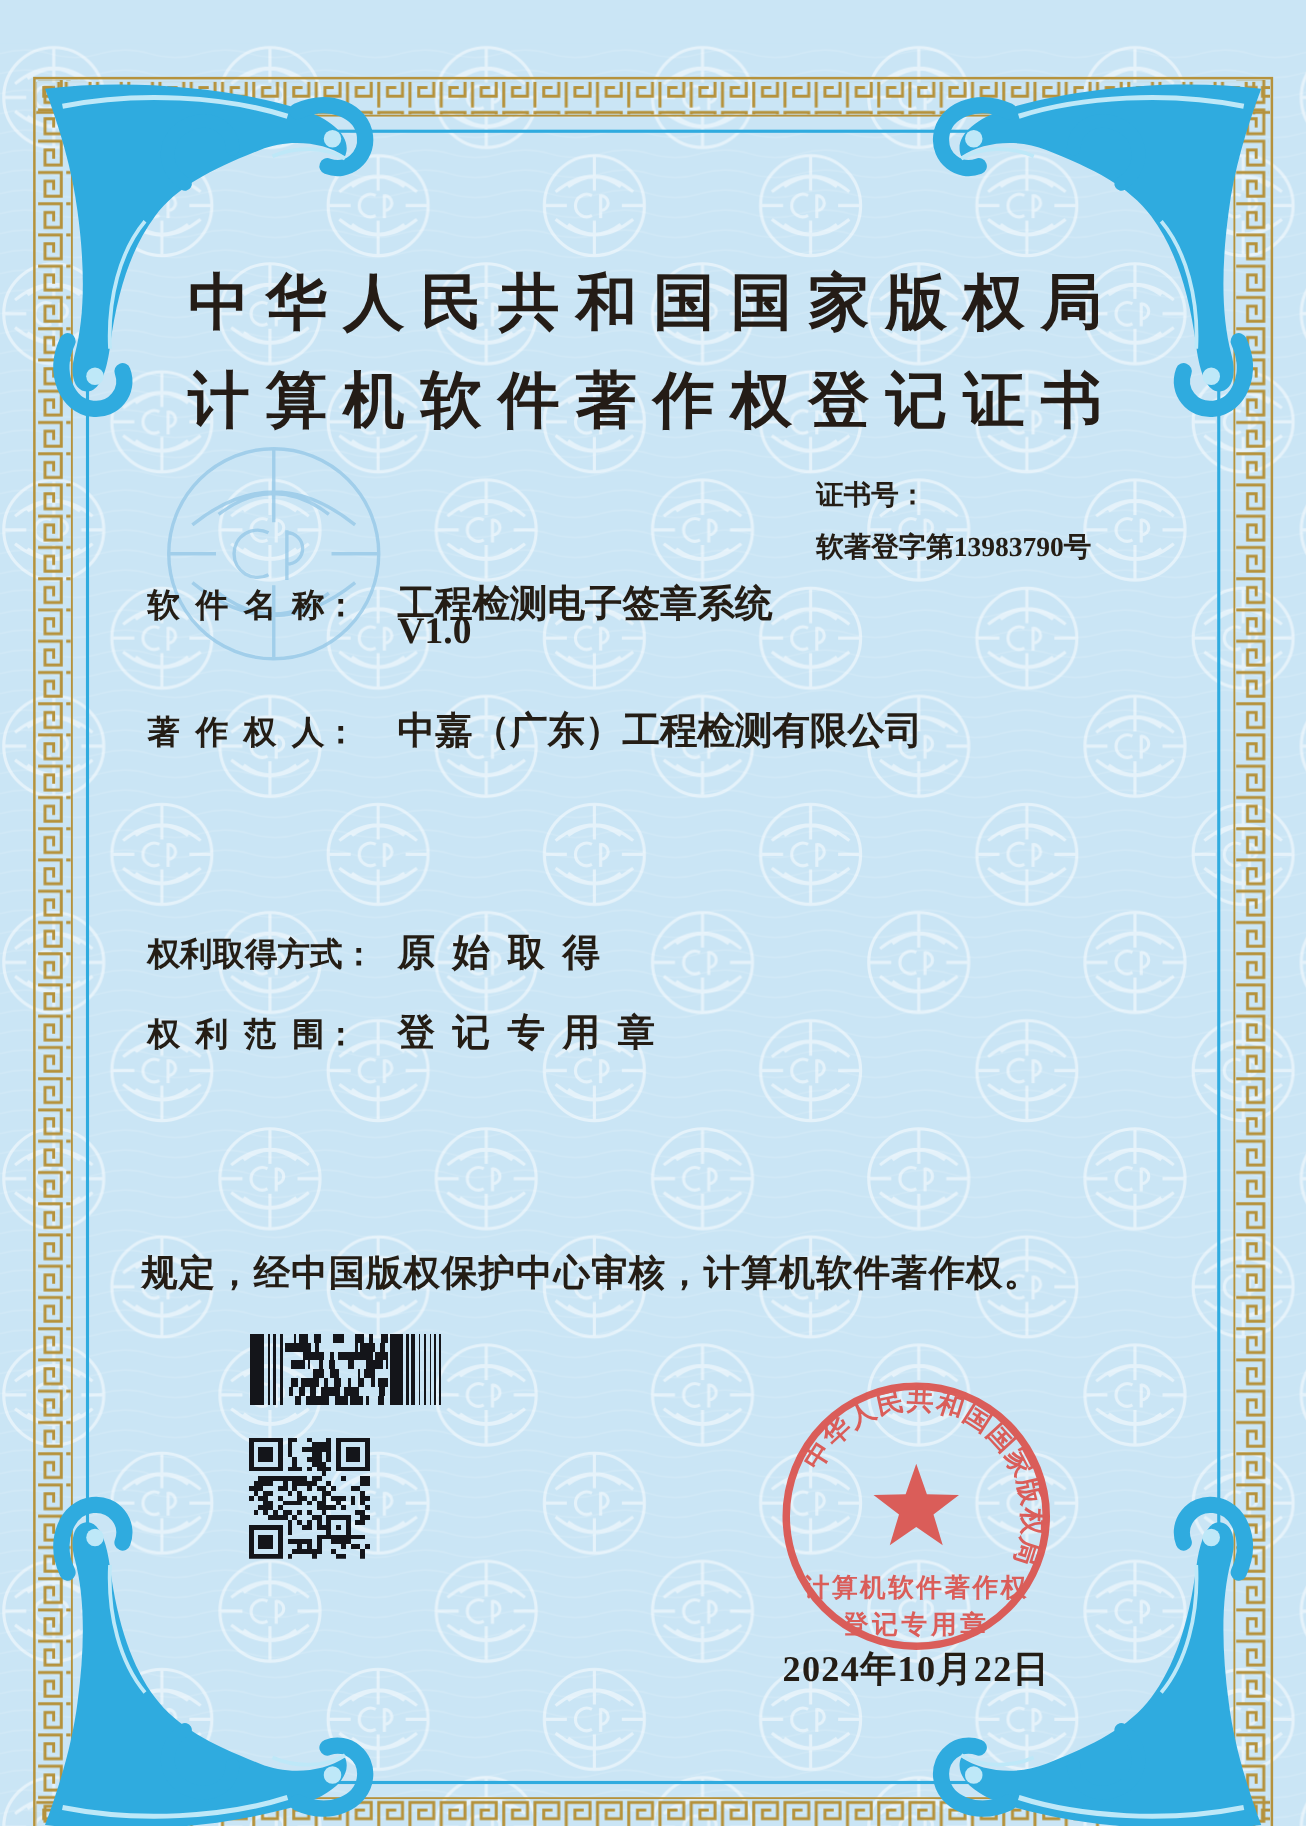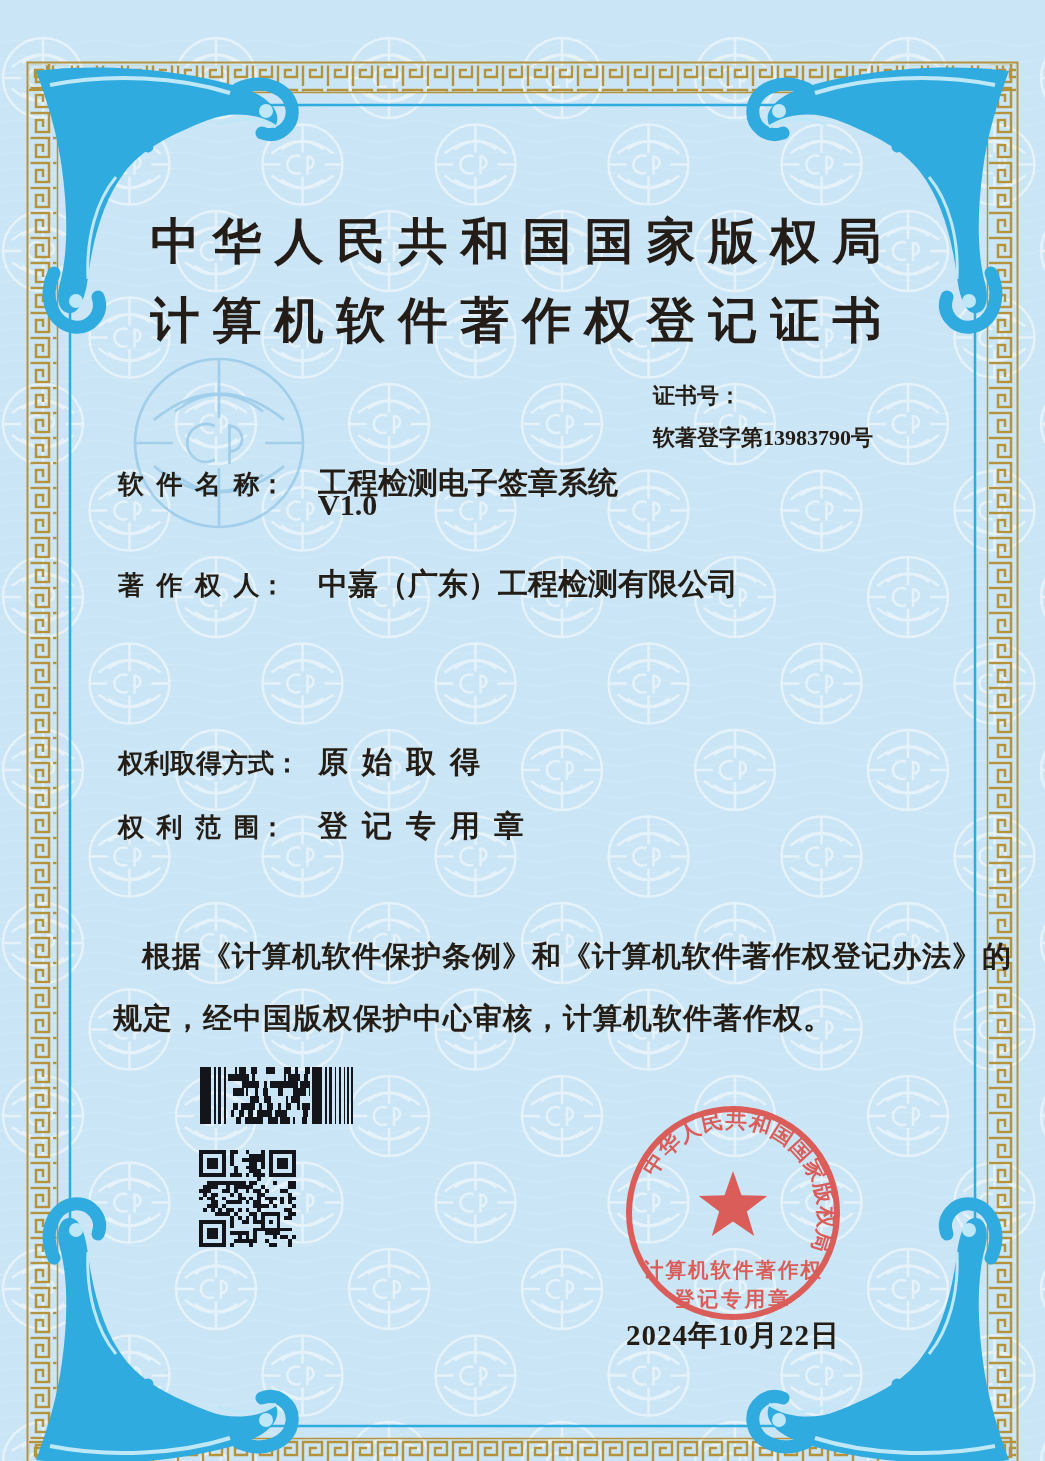--- a/index.html
+++ b/index.html
@@ -135,21 +135,20 @@
 
   <div class="abs field-row" style="top:707px;">
     <span class="lbl">权利取得方式：</span><span class="val val-sp">原始取得</span>
   </div>
 
   <div class="abs field-row" style="top:771px;">
     <span class="lbl">权 利 范 围：</span><span class="val val-sp">登记专用章</span>
   </div>
 
 
-  <div class="abs statement" style="left:142px;top:902px;">根据《计算机软件保护条例》和《计算机软件著作权登记办法》的</div>
   <div class="abs statement" style="left:113px;top:964px;">规定，经中国版权保护中心审核，计算机软件著作权。</div>
 
   <svg id="barcode" class="code" style="left:200px;top:1032px;" width="153" height="57" viewBox="0 0 153 57" shape-rendering="crispEdges">
       <rect x="0" y="0" width="11" height="57" fill="#14151a"></rect>
       <rect x="14" y="0" width="2" height="57" fill="#14151a"></rect>
       <rect x="18" y="0" width="3" height="57" fill="#14151a"></rect>
       <rect x="24" y="0" width="2" height="57" fill="#14151a"></rect>
       <rect x="112" y="0" width="10" height="57" fill="#14151a"></rect>
       <rect x="125" y="0" width="2" height="57" fill="#14151a"></rect>
       <rect x="129" y="0" width="3" height="57" fill="#14151a"></rect>

